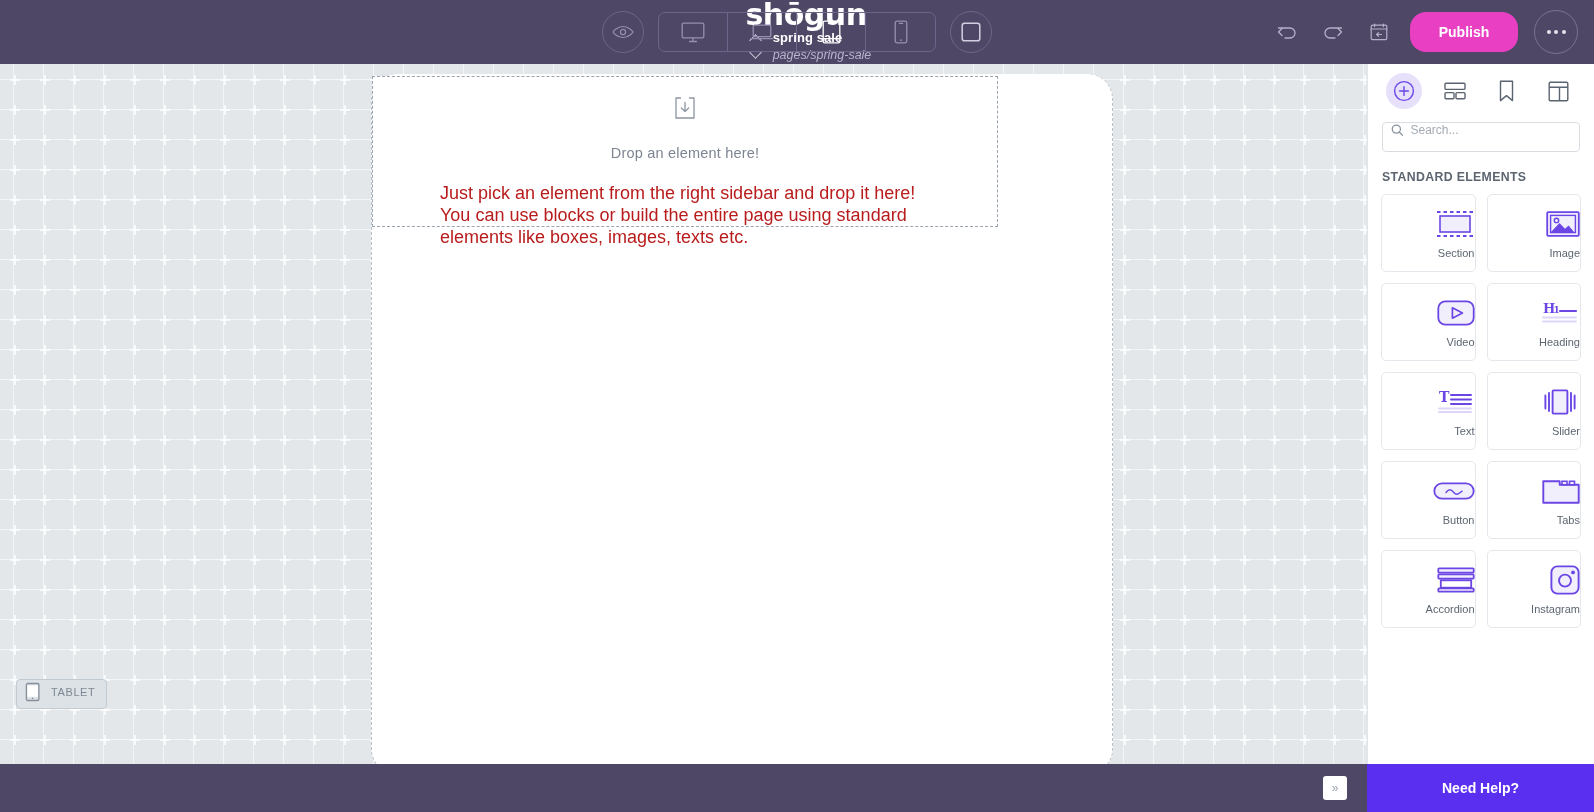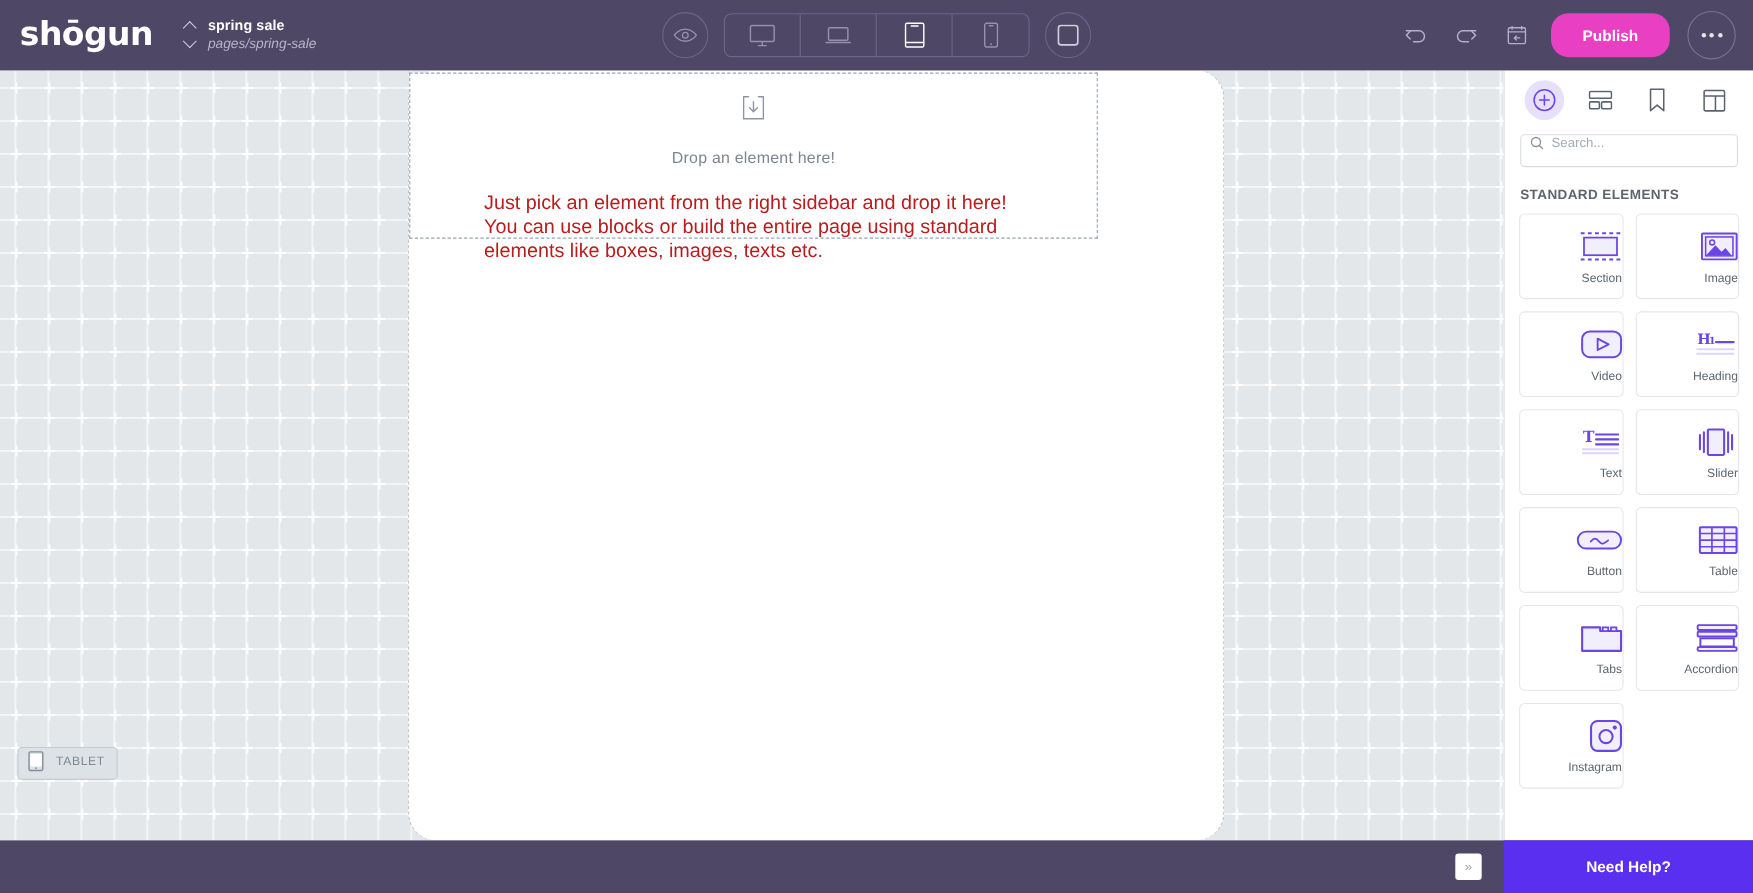--- a/index.html
+++ b/index.html
@@ -12,20 +12,21 @@
   }
   .app { position: relative; width: 1594px; height: 812px; }
 
   
   .topbar {
     position: absolute; top: 0; left: 0;
     width: 1594px; height: 64px;
     background: #4e4766;
     display: flex; align-items: center;
     z-index: 30;
+    flex-direction: column;
   }
   .logo {
     margin-left: 18px;
     color: #ffffff;
     font-size: 30px;
     font-weight: 700;
     letter-spacing: -0.5px;
     line-height: 1;
     position: relative;
     font-family: "DejaVu Sans", sans-serif;
@@ -127,21 +128,21 @@
     background-position: 13px 15px, 13px 15px;
     overflow: hidden;
   }
   .cross-layer {
     position: absolute; inset: 0;
     pointer-events: none;
   }
 
   .page-canvas {
     position: absolute;
-    left: 371px; top: 0px;
+    left: 371px; top: 10px;
     width: 742px; height: 700px;
     background: #ffffff;
     border-left: 1px dashed #b7bfc7;
     border-right: 1px dashed #b7bfc7;
     border-radius: 25px;
   }
   .dropzone {
     position: absolute;
     left: 0; top: 2px;
     width: 626px; height: 151px;
@@ -497,29 +498,20 @@
       <div class="el-card">
         <div class="el-icon">
           <svg width="42" height="22" viewBox="0 0 42 22" fill="none">
             <rect x="1.3" y="3.3" width="39.4" height="15.4" rx="7.7" fill="#f2effd" stroke="#6b46e5" stroke-width="1.8"></rect>
             <path d="M13 12.4c3-3.6 4.8-3.6 7.8 0 3 3.6 4.8 1.2 8.2-1.2" stroke="#6b46e5" stroke-width="1.5" stroke-linecap="round" fill="none"></path>
           </svg>
         </div>
         <div class="el-label">Button</div>
       </div>
 
-      <div class="el-card">
-        <div class="el-icon">
-          <svg width="36" height="28" viewBox="0 0 36 28" fill="none">
-            <rect x="1.3" y="2.3" width="33.4" height="23.4" rx="1" fill="#f2effd" stroke="#6b46e5" stroke-width="1.9"></rect>
-            <path d="M1.3 8h33.4M1.3 14h33.4M1.3 20h33.4M12.3 2.3v23.4M23.6 2.3v23.4" stroke="#6b46e5" stroke-width="1.5"></path>
-          </svg>
-        </div>
-        <div class="el-label">Table</div>
-      </div>
 
       <div class="el-card">
         <div class="el-icon">
           <svg width="38" height="28" viewBox="0 0 38 28" fill="none">
             <path d="M1.3 4.3h16.4v3.4h19v18H1.3V4.3z" fill="#f2effd" stroke="#6b46e5" stroke-width="1.9" stroke-linejoin="round"></path>
             <path d="M20 4.3h5v3.4h-5zM27.5 4.3h5v3.4h-5z" fill="#f2effd" stroke="#6b46e5" stroke-width="1.6"></path>
           </svg>
         </div>
         <div class="el-label">Tabs</div>
       </div>

